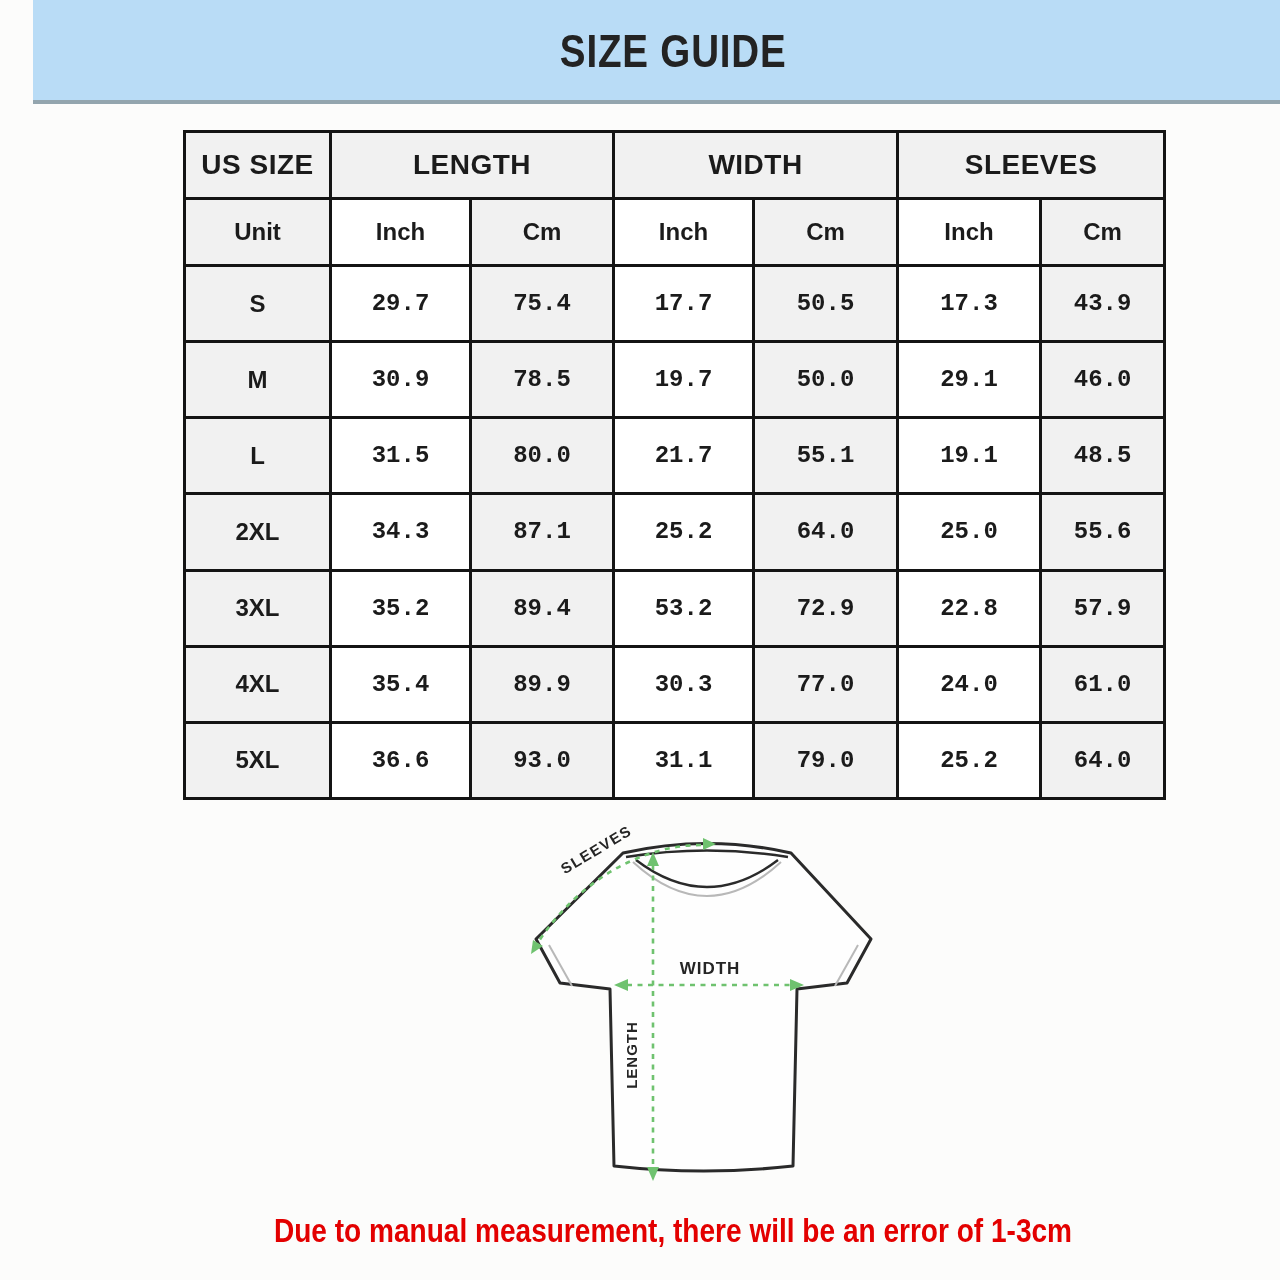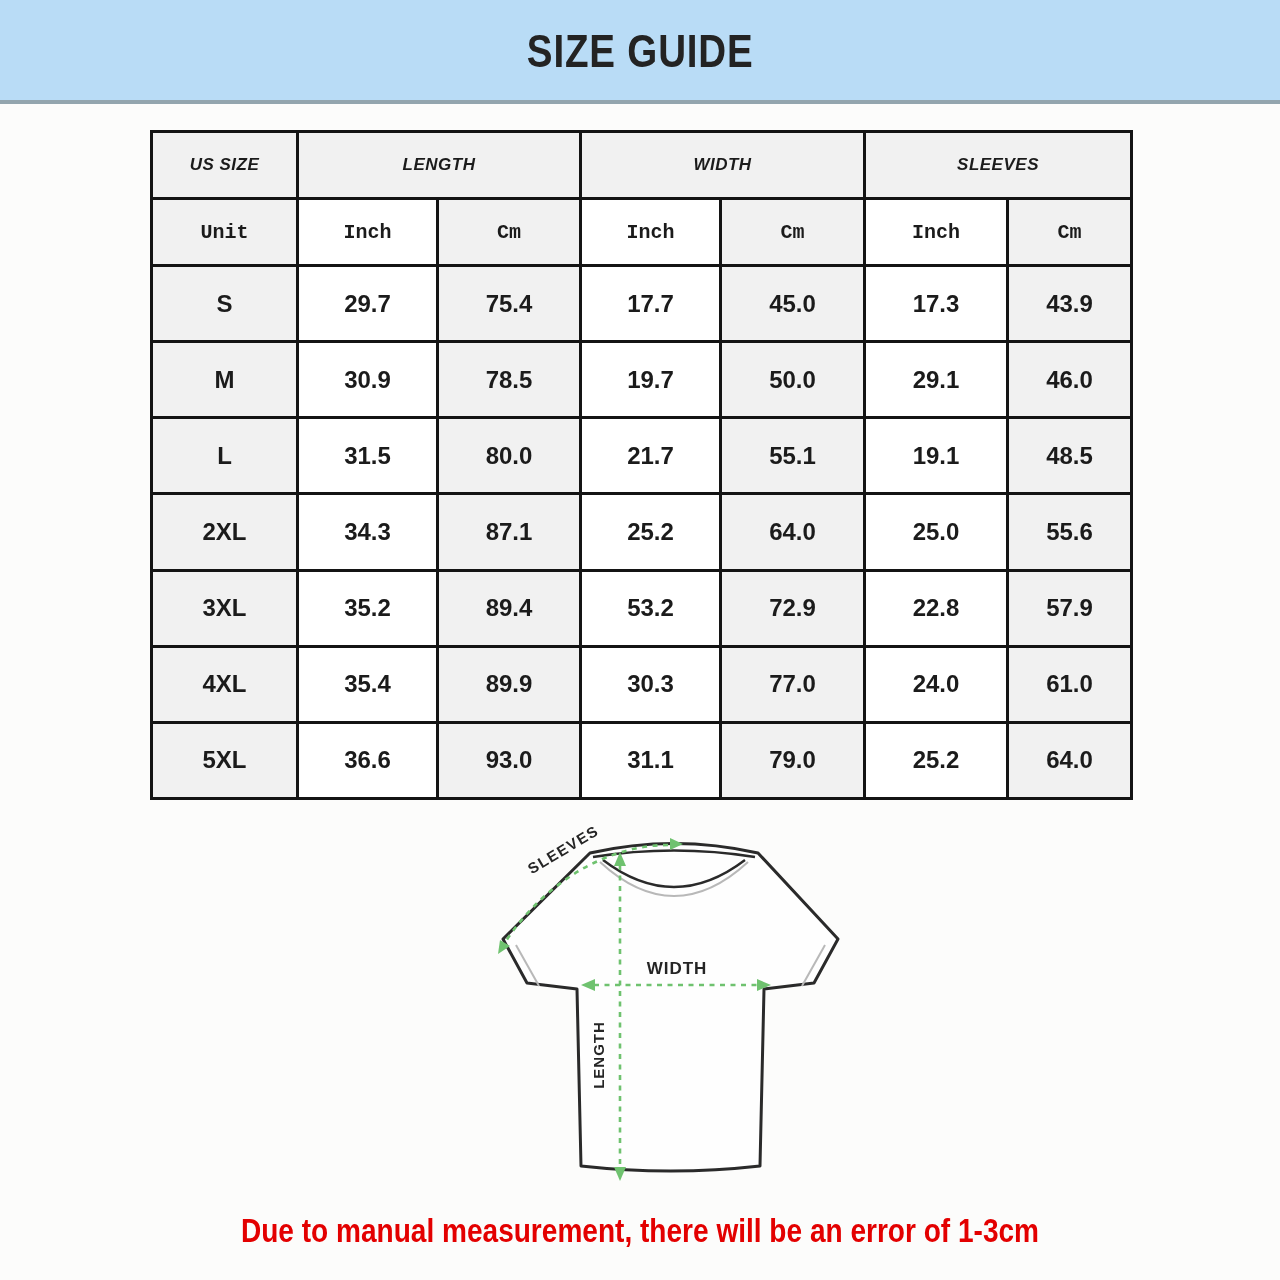--- a/index.html
+++ b/index.html
@@ -2,21 +2,21 @@
 <html style="--page-bg: #fcfcfb; --banner-bg: #b9dcf6; --banner-edge: #93a5ae; --banner-text: #232323; --table-border: #141414; --shaded-bg: #f1f1f1; --text-dark: #1b1b1b; --ink: #2a2a2a; --gray-line: #b8b8b8; --arrow-green: #6fc26f; --note-red: #e30000;"><head>
 <meta charset="utf-8">
 <style>
   html,body{margin:0;padding:0;}
   body{
     width:1280px;height:1280px;
     background:var(--page-bg,#fcfcfb);
     font-family:"Liberation Sans",sans-serif;
     position:relative;overflow:hidden;
   }
-  .canvas{position:absolute;inset:0;}
+  .canvas{position:absolute;inset:0;margin-left:33px;}
 
   
   .banner{
     position:absolute;left:0;top:0;width:1280px;height:100px;
     background:var(--banner-bg,#b9dcf6);
     border-bottom:4px solid var(--banner-edge,#93a5ae);
     display:flex;align-items:center;justify-content:center;
   }
   .banner h1{
     margin:0;
@@ -34,24 +34,24 @@
     background:#ffffff;
   }
   table.size-table th,table.size-table td{
     border:3px solid var(--table-border,#141414);
     text-align:center;vertical-align:middle;
     color:var(--text-dark,#1b1b1b);
     font-weight:bold;
     padding:0;
   }
   table.size-table tr{height:67px;}
-  th.group{font-size:17px;letter-spacing:.5px;font-style:italic;}
-  th.unit{font-size:20px;font-family:Liberation Mono, monospace;}
+  th.group{font-size:28px;letter-spacing:.5px;}
+  th.unit{font-size:24px;}
   td.label{font-size:24px;}
-  td.val{font-size:24px;font-weight:bold;}
+  td.val{font-size:24px;font-weight:bold;font-family:Liberation Mono, monospace;}
   .shaded{background:var(--shaded-bg,#f1f1f1);}
 
   
   svg.tshirt{position:absolute;left:440px;top:808px;width:450px;height:405px;}
   .outline{fill:#fefefe;stroke:var(--ink,#2a2a2a);stroke-width:3;stroke-linejoin:round;}
   .collar-dark{fill:none;stroke:var(--ink,#2a2a2a);stroke-width:2.4;}
   .seam{fill:none;stroke:var(--gray-line,#b8b8b8);stroke-width:2;}
   .dash{fill:none;stroke:var(--arrow-green,#6fc26f);stroke-width:2.6;stroke-dasharray:5 5.5;}
   .tri{fill:var(--arrow-green,#6fc26f);}
   .shirt-label{font-family:"Liberation Sans",sans-serif;font-weight:bold;fill:#252525;}
@@ -104,21 +104,21 @@
         <th class="unit">Inch</th>
         <th class="unit shaded">Cm</th>
       </tr>
     </thead>
     <tbody id="size-rows">
         <tr>
           <td class="label shaded">S</td>
           <td class="val">29.7</td>
           <td class="val shaded">75.4</td>
           <td class="val">17.7</td>
-          <td class="val shaded">45.0</td>
+          <td class="val shaded">50.5</td>
           <td class="val">17.3</td>
           <td class="val shaded">43.9</td>
         </tr>
         <tr>
           <td class="label shaded">M</td>
           <td class="val">30.9</td>
           <td class="val shaded">78.5</td>
           <td class="val">19.7</td>
           <td class="val shaded">50.0</td>
           <td class="val">29.1</td>

